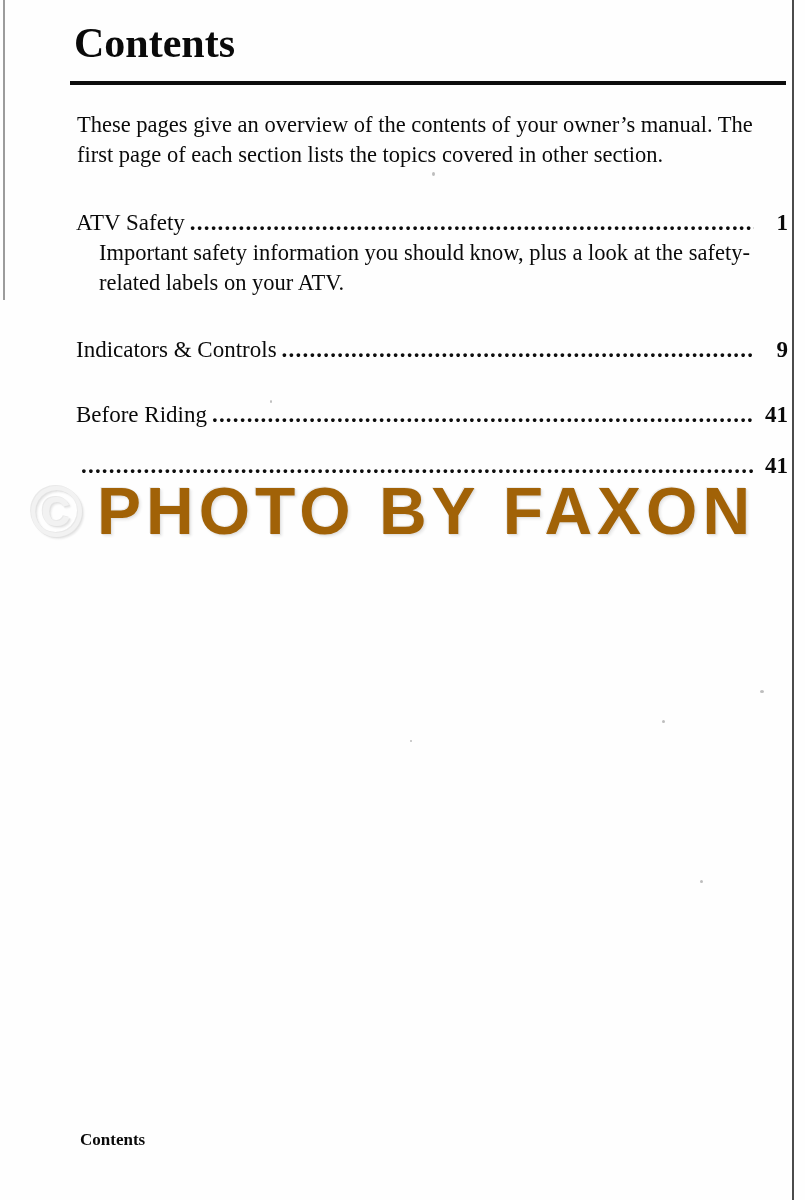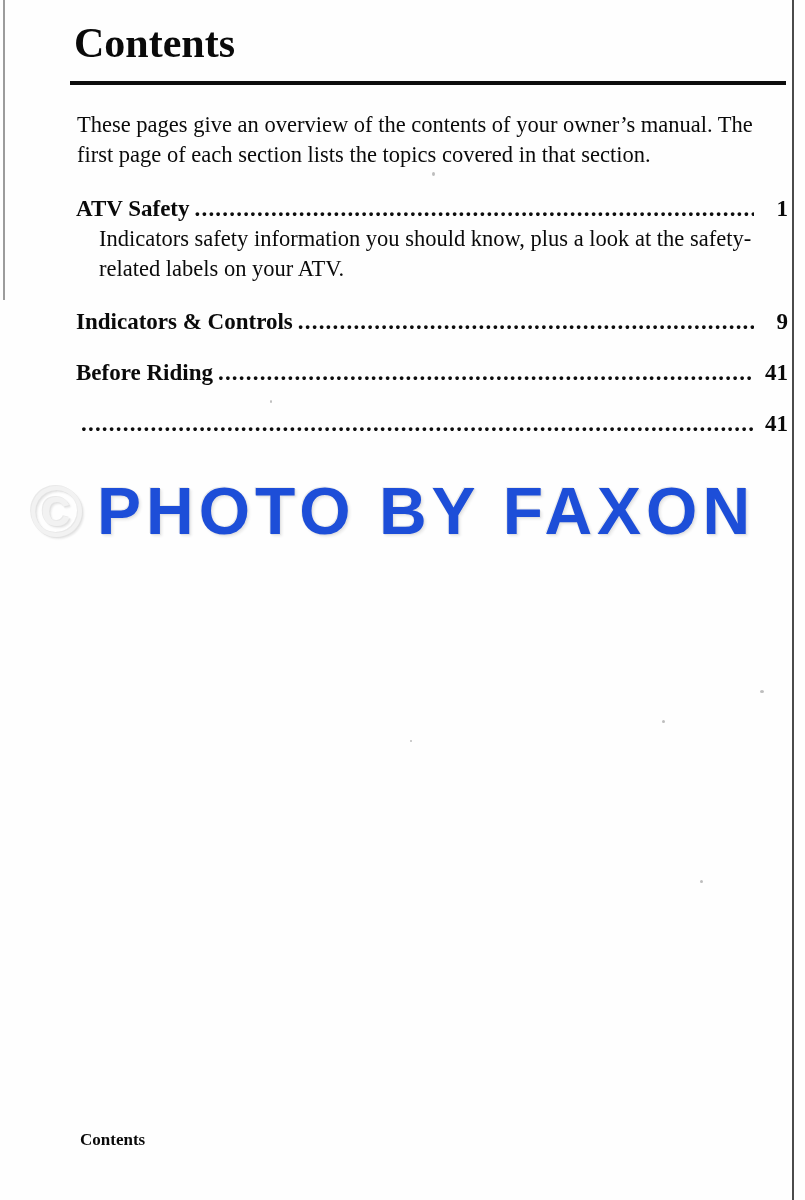--- a/index.html
+++ b/index.html
@@ -60,21 +60,21 @@
        1px 1px 0 #e2e2e2,
        2px 2px 2px #e8e8e8,
       -1px -1px 0 #e9e9e9;
   }
   .watermark-text {
     font-family: "Liberation Sans", "DejaVu Sans", sans-serif;
     font-size: 66px;
     font-weight: 700;
     letter-spacing: 5px;
     line-height: 1;
-    color: #1d4ed8;
+    color: #a16207;
     text-shadow:
        1px 1px 0 #e3e3e3,
        2px 2px 3px #e7e7e7,
       -1px -1px 0 #ebebeb;
     white-space: nowrap;
   }
 
   .content {
     position: relative;
     z-index: 2;
@@ -121,23 +121,24 @@
   }
   .toc-entry:last-child { margin-bottom: 0; }
 
   .toc-head {
     display: flex;
     align-items: baseline;
     width: 100%;
   }
   .toc-label {
     font-size: 23px;
-    font-weight: 700;
+    font-weight: 400;
     white-space: nowrap;
     flex: 0 0 auto;
+    margin-top: 14px;
   }
   .toc-leader {
     flex: 1 1 auto;
     overflow: hidden;
     white-space: nowrap;
     font-size: 23px;
     font-weight: 700;
     letter-spacing: 1.2px;
     margin: 0 4px 0 5px;
     color: #0d0d0d;
@@ -192,31 +193,31 @@
   <div class="watermark">
     <span class="watermark-mark">©</span>
     <span class="watermark-text">PHOTO BY FAXON</span>
   </div>
 
   <div class="content">
 
     <div class="page-title">Contents</div>
     <div class="title-rule"></div>
 
-    <div class="intro">These pages give an overview of the contents of your owner’s manual. The first page of each section lists the topics covered in that section.</div>
+    <div class="intro">These pages give an overview of the contents of your owner’s manual. The first page of each section lists the topics covered in other section.</div>
 
     <div class="toc">
 
       <div class="toc-entry">
         <div class="toc-head">
           <span class="toc-label">ATV Safety</span>
           <span class="toc-leader">..................................................................................................</span>
           <span class="toc-page">1</span>
         </div>
-        <div class="toc-desc">Indicators safety information you should know, plus a look at the safety-related labels on your ATV.</div>
+        <div class="toc-desc">Important safety information you should know, plus a look at the safety-related labels on your ATV.</div>
       </div>
 
       <div class="toc-entry">
         <div class="toc-head">
           <span class="toc-label">Indicators &amp; Controls</span>
           <span class="toc-leader">..................................................................................................</span>
           <span class="toc-page">9</span>
         </div>
       </div>
 

